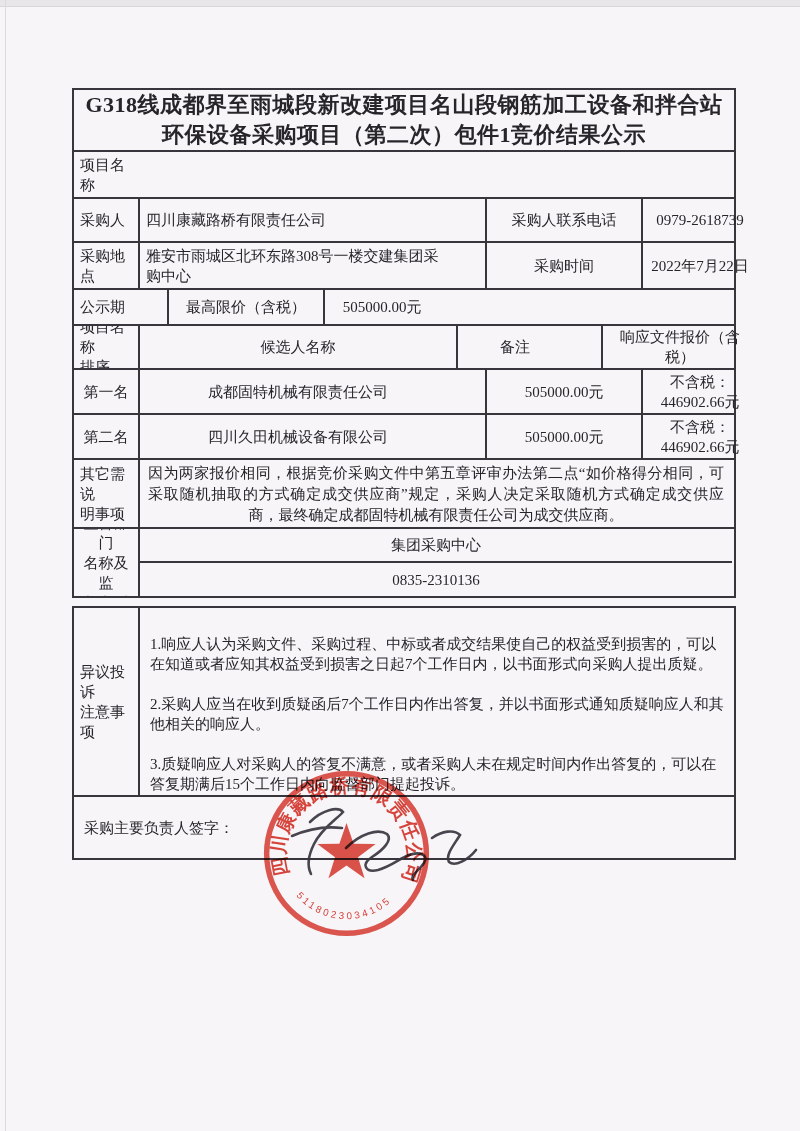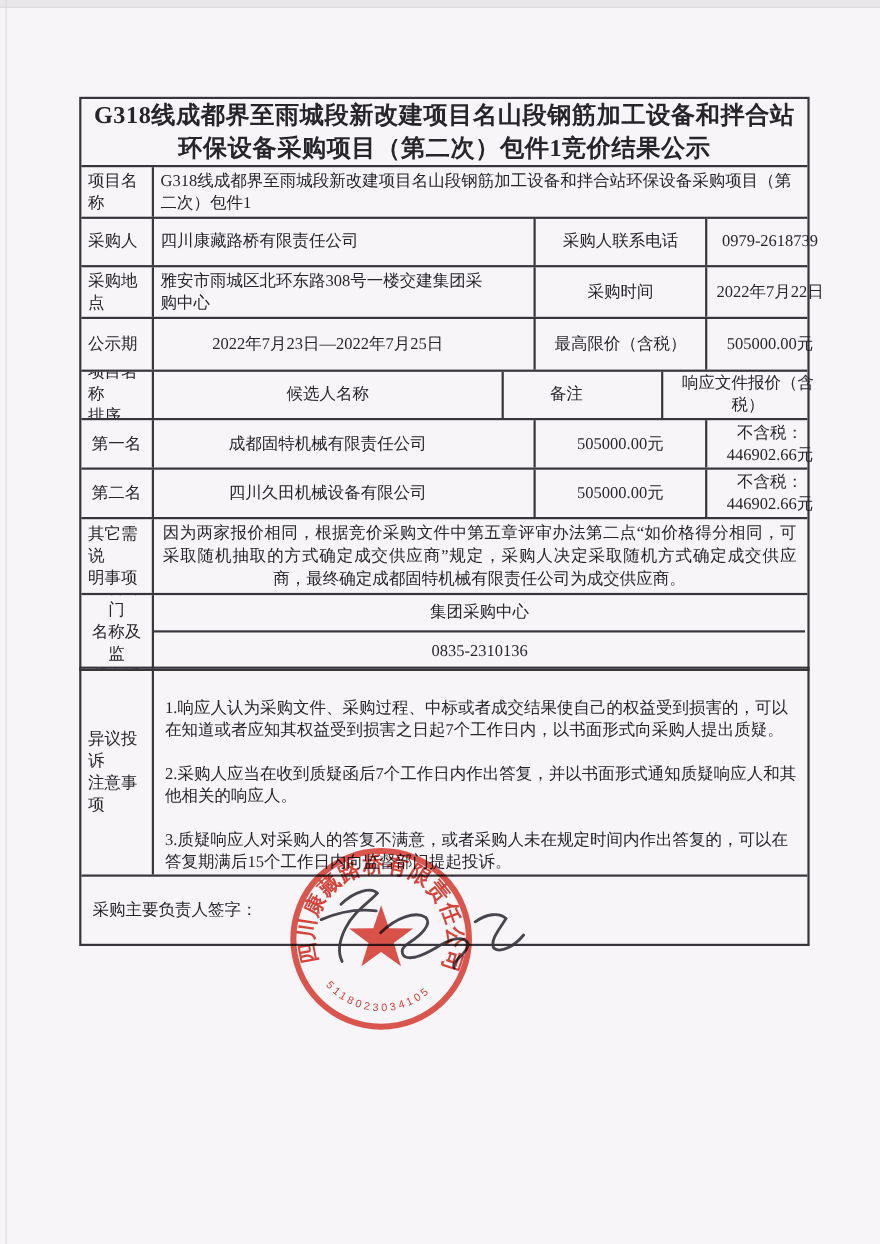--- a/index.html
+++ b/index.html
@@ -30,21 +30,21 @@
     padding:2px 6px; overflow:hidden; white-space:pre-line; }
   .row > .cell:first-child { border-left:none; }
   .cell.left { justify-content:flex-start; text-align:left; }
 
   .c1 { width:64px; flex:none; }
   .c2 { width:318px; flex:none; }
   .c3 { width:156px; flex:none;margin-left:29px; }
   .c4 { width:116px; flex:none; }
   .span234 { width:594px; flex:none; }
 
-  .h60{height:60px} .h47{height:47px} .h44{height:44px} .h36{height:48px}
+  .h60{height:60px} .h47{height:47px} .h44{height:44px} .h36{height:36px}
   .h45{height:45px} .h69{height:69px} .h187{height:187px} .h63{height:63px}
 
   .title-cell { width:660px; flex:none; border-left:none;
     font-size:22px; line-height:30px; font-weight:bold;
     letter-spacing:.5px; padding:0 8px;border-radius:20px; }
 
   .just { display:block; text-align:justify; text-align-last:center;
     padding:3px 8px; line-height:21px; }
 
   .stack { display:flex; flex-direction:column; padding:0;
@@ -73,40 +73,38 @@
   <div class="scan-left"></div>
 
   <div class="tbl main-tbl">
 
     <div class="row h60">
       <div class="cell title-cell">G318线成都界至雨城段新改建项目名山段钢筋加工设备和拌合站环保设备采购项目（第二次）包件1竞价结果公示</div>
     </div>
 
     <div class="row h47">
       <div class="cell c1 left">项目名称</div>
-      <div class="cell span234 left">G318线成都界至雨城段新改建项目名山段钢筋加工设备和拌合站环保设备采购项目（第二次）包件1</div>
     </div>
 
     <div class="row h44">
       <div class="cell c1 left">采购人</div>
       <div class="cell c2 left">四川康藏路桥有限责任公司</div>
       <div class="cell c3">采购人联系电话</div>
       <div class="cell c4">0979-2618739</div>
     </div>
 
     <div class="row h47">
       <div class="cell c1 left">采购地点</div>
       <div class="cell c2 left">雅安市雨城区北环东路308号一楼交建集团采购中心</div>
       <div class="cell c3">采购时间</div>
       <div class="cell c4">2022年7月22日</div>
     </div>
 
     <div class="row h36">
       <div class="cell c1 left">公示期</div>
-      <div class="cell c2">2022年7月23日—2022年7月25日</div>
       <div class="cell c3">最高限价（含税）</div>
       <div class="cell c4">505000.00元</div>
     </div>
 
     <div class="row h44">
       <div class="cell c1 left">项目名称
 排序</div>
       <div class="cell c2">候选人名称</div>
       <div class="cell c4">备注</div>
       <div class="cell c3">响应文件报价（含税）</div>

